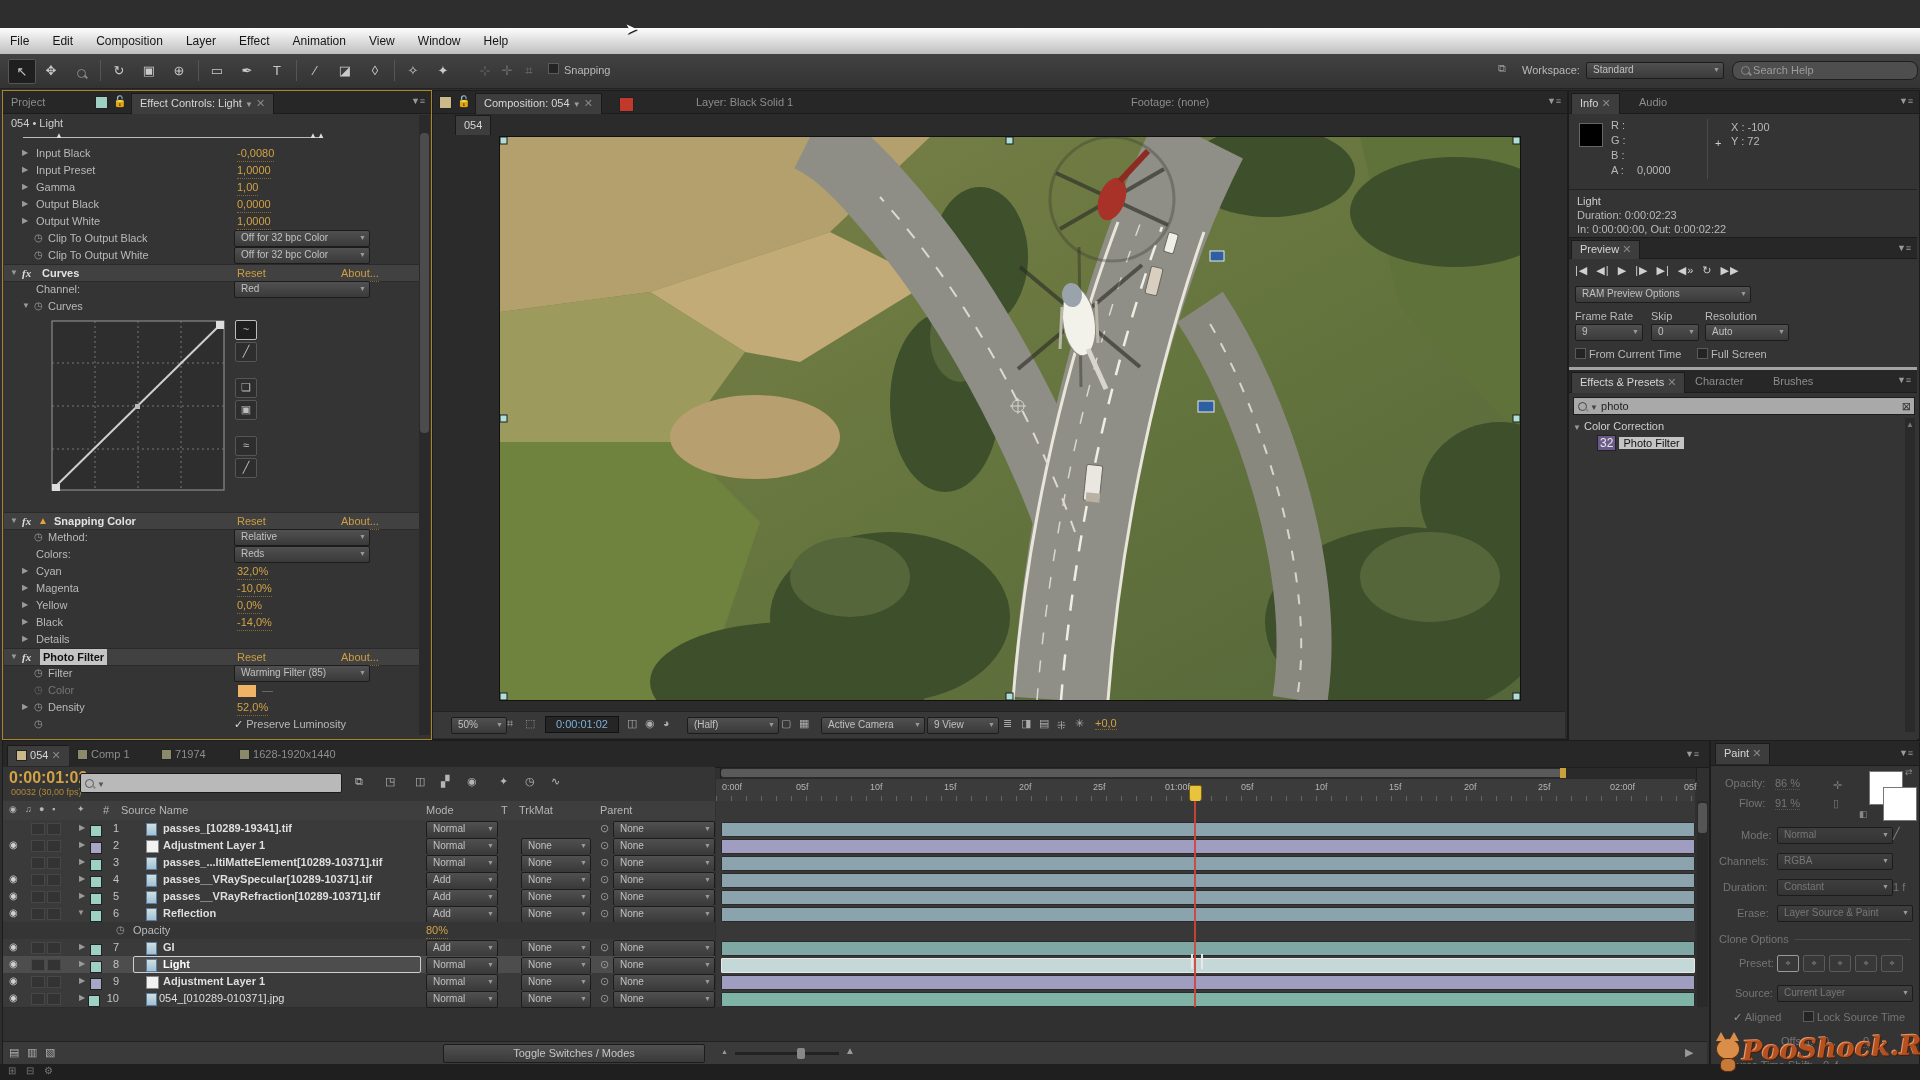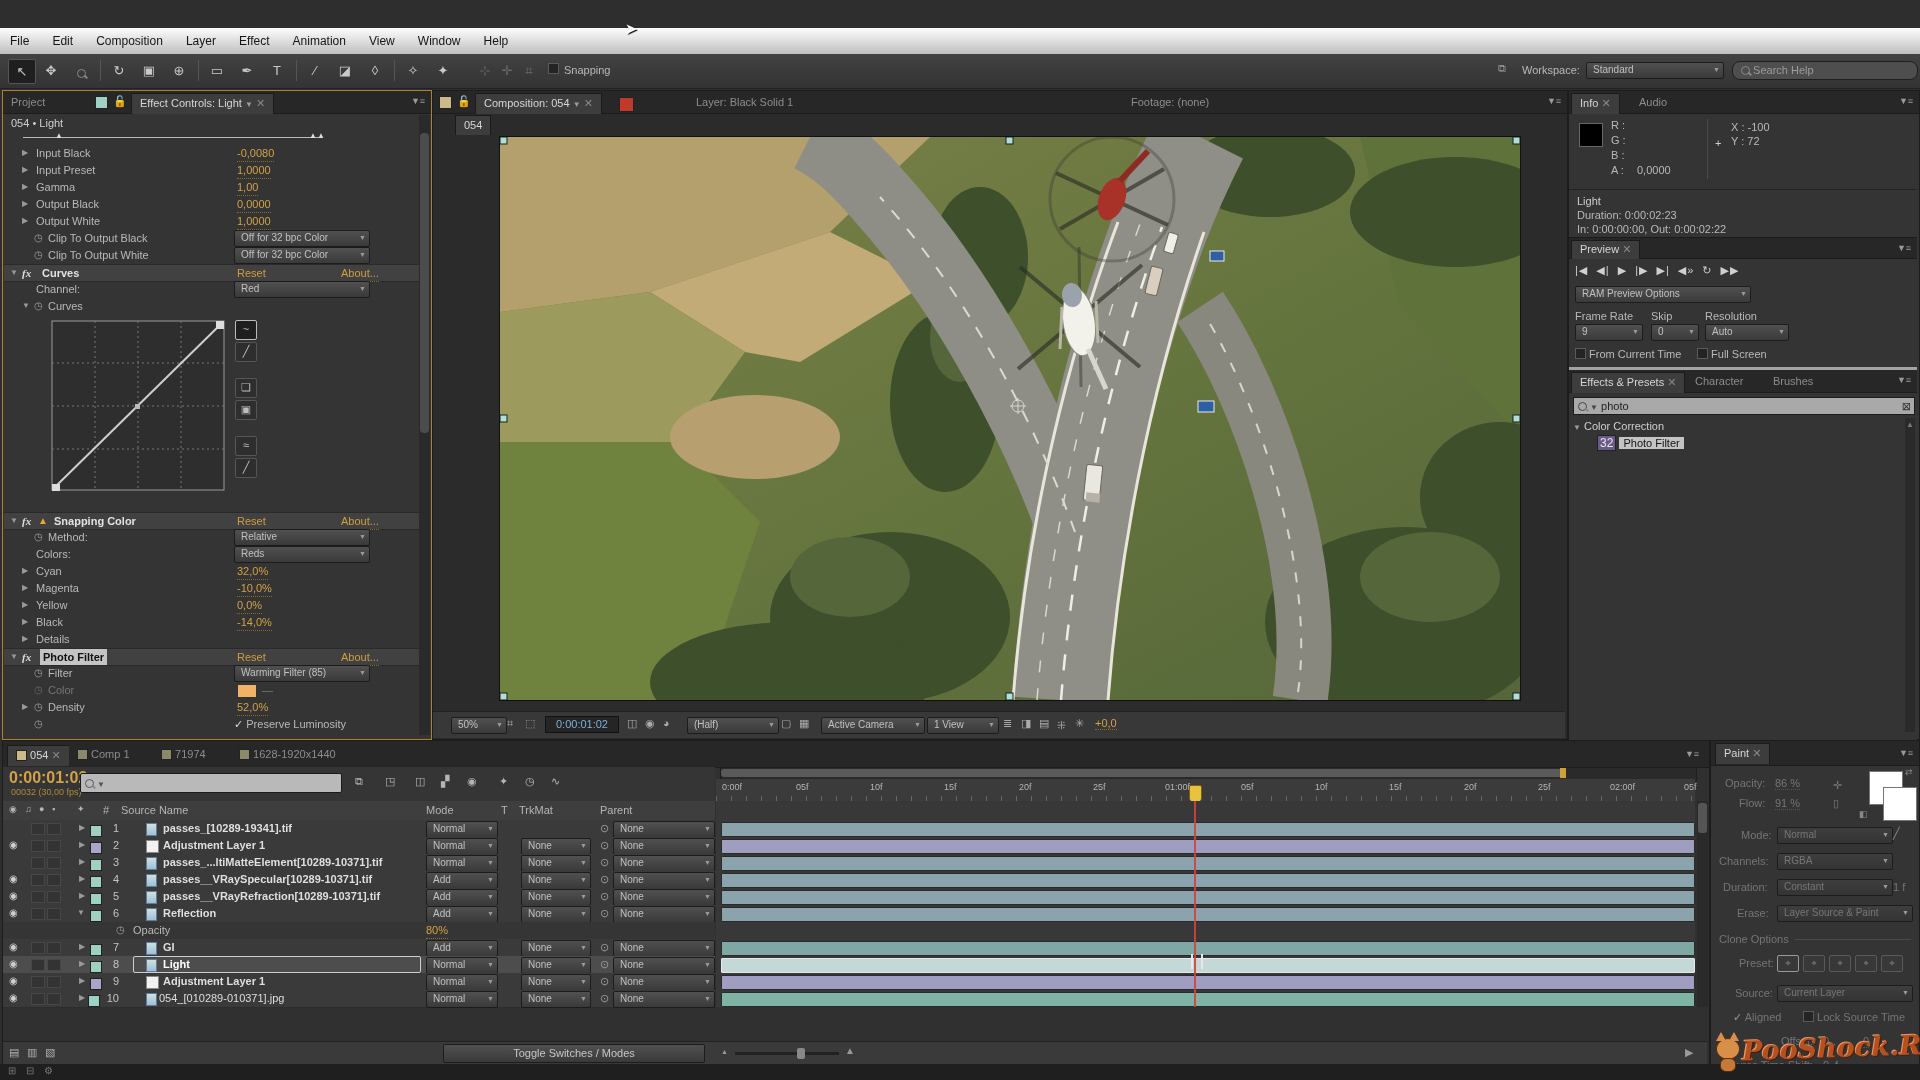--- a/index.html
+++ b/index.html
@@ -361,21 +361,21 @@
       <span class="abs" style="left:74px;top:5px;color:#aaa">⌗</span>
       <span class="abs" style="left:92px;top:5px;color:#aaa">⬚</span>
       <div class="abs" style="left:112px;top:4px;width:72px;height:15px;background:#252525;border:1px solid #111;color:#7fb0d8;text-align:center;line-height:15px">0:00:01:02</div>
       <span class="abs" style="left:194px;top:5px;color:#aaa">◫</span>
       <span class="abs" style="left:212px;top:5px;color:#aaa">◉</span>
       <span class="abs" style="left:230px;top:5px;color:#aaa">◕</span>
       <div class="dd" style="left:254px;top:5px;width:84px">(Half)</div>
       <span class="abs" style="left:348px;top:5px;color:#aaa">▢</span>
       <span class="abs" style="left:366px;top:5px;color:#aaa">▦</span>
       <div class="dd" style="left:388px;top:5px;width:96px">Active Camera</div>
-      <div class="dd" style="left:494px;top:5px;width:64px">1 View</div>
+      <div class="dd" style="left:494px;top:5px;width:64px">9 View</div>
       <span class="abs" style="left:570px;top:5px;color:#aaa">≣</span>
       <span class="abs" style="left:588px;top:5px;color:#aaa">◨</span>
       <span class="abs" style="left:606px;top:5px;color:#aaa">▤</span>
       <span class="abs" style="left:624px;top:5px;color:#aaa">⁜</span>
       <span class="abs" style="left:642px;top:5px;color:#aaa">✳</span>
       <span class="abs val" style="left:662px;top:5px">+0,0</span>
     </div>
   </div>
 
   <div class="panel" style="left:1568px;top:90px;width:350px;height:648px">

